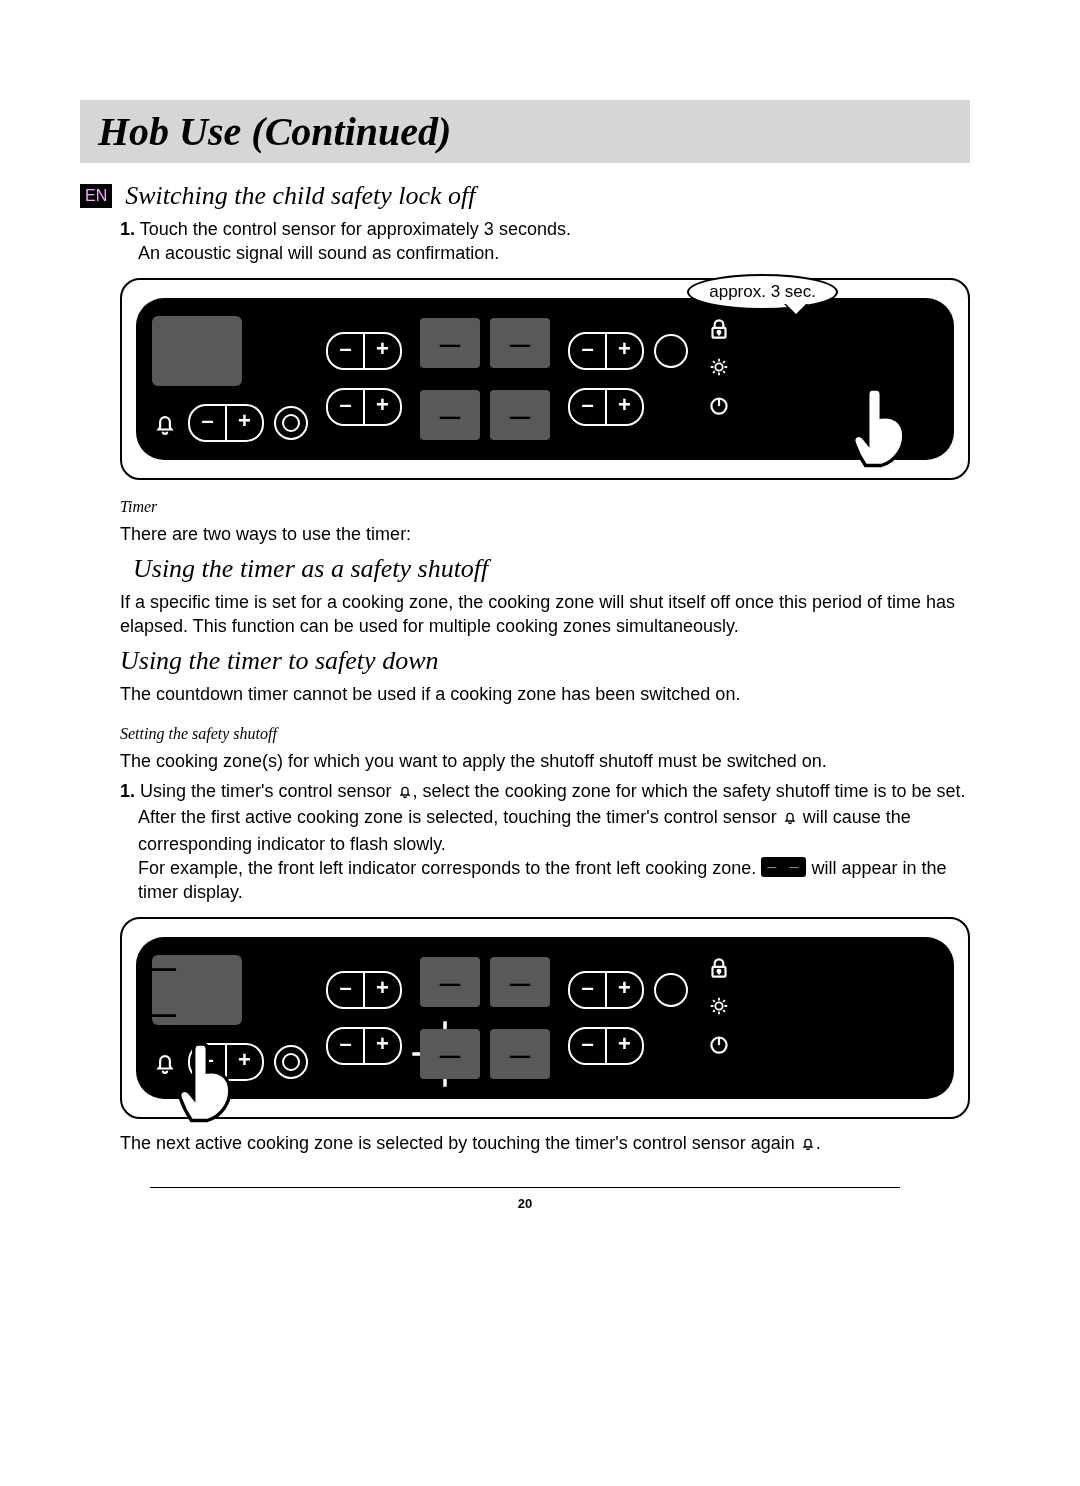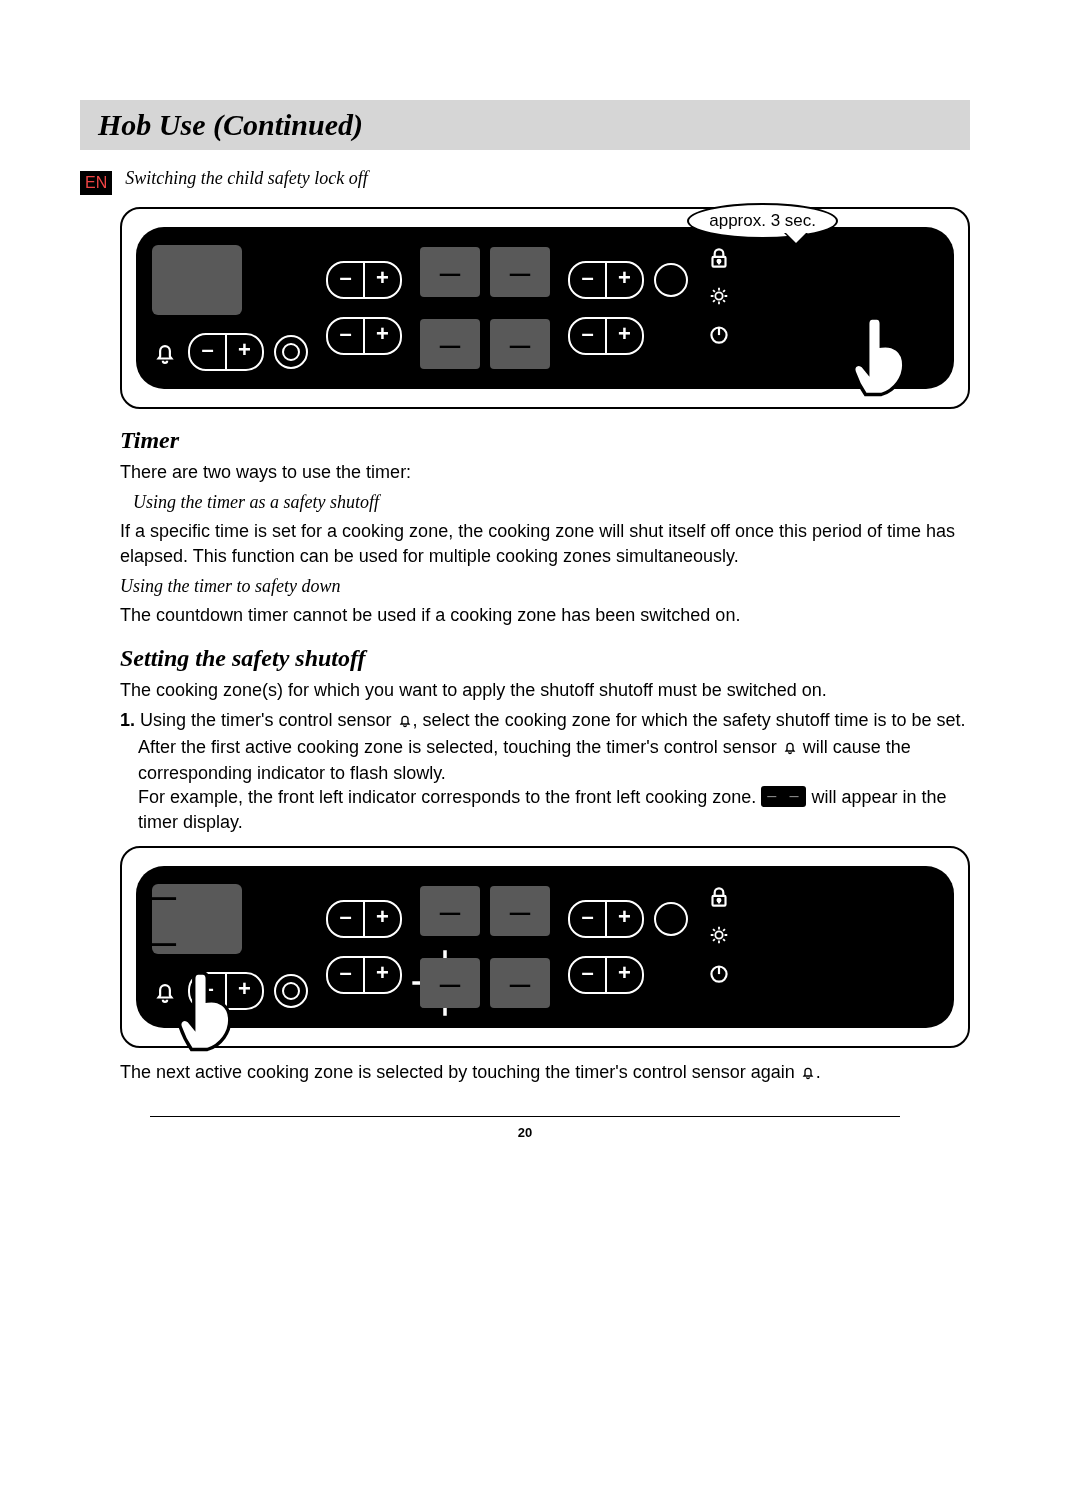--- a/index.html
+++ b/index.html
@@ -13,41 +13,41 @@
   }
   .page {
     padding: 100px 110px 60px 80px;
   }
   .title-bar {
     background: #d6d6d6;
     padding: 8px 18px;
     font-family: "Times New Roman", Times, serif;
     font-style: italic;
     font-weight: bold;
-    font-size: 30px;
+    font-size: 40px;
   }
   .lang-badge {
     display: inline-block;
     background: #000;
-    color: #ef4444;
+    color: #f0abfc;
     font-size: 16px;
     padding: 3px 5px;
     margin-right: 8px;
     vertical-align: top;
     margin-top: 3px;
   }
   .section {
     margin-top: 18px;
   }
   .h-serif {
     font-family: "Times New Roman", Times, serif;
     font-style: italic;
   }
-  .h3 { font-size: 18px; display: inline; }
-  .h2 { font-size: 24px; font-weight: bold; }
+  .h3 { font-size: 26px; display: inline; }
+  .h2 { font-size: 16px; font-weight: normal; }
   .body-text { margin: 6px 0 6px 40px; line-height: 1.35; }
   .num-list { margin: 6px 0 6px 40px; line-height: 1.35; }
   .num-list .num { font-weight: bold; }
   .panel-wrap {
     margin: 12px 0 12px 40px;
     border: 2px solid #000;
     border-radius: 20px;
     padding: 18px 14px;
     position: relative;
   }
@@ -137,20 +137,25 @@
 <div class="page">
 
   <div class="title-bar">
     <span>Hob Use (Continued)</span>
   </div>
 
   <div class="section">
     <span class="lang-badge">EN</span>
     <span class="h-serif h3">Switching the child safety lock off</span>
 
+    <div class="num-list">
+      <span class="num">1.</span>
+      <span>Touch the control sensor for approximately 3 seconds.</span><br>
+      <span style="margin-left:18px;display:inline-block;">An acoustic signal will sound as confirmation.</span>
+    </div>
 
     <div class="panel-wrap">
       <div class="speech">approx. 3 sec.</div>
       <div class="panel">
         <div class="col">
           <div class="disp-big"></div>
           <div class="row">
             <span class="icon-white">
               <svg viewBox="0 0 24 24" width="26" height="26" fill="none" stroke="#fff" stroke-width="2">
                   <path d="M6 18h12l-1.5-2V11a4.5 4.5 0 0 0-9 0v5L6 18z"></path>

